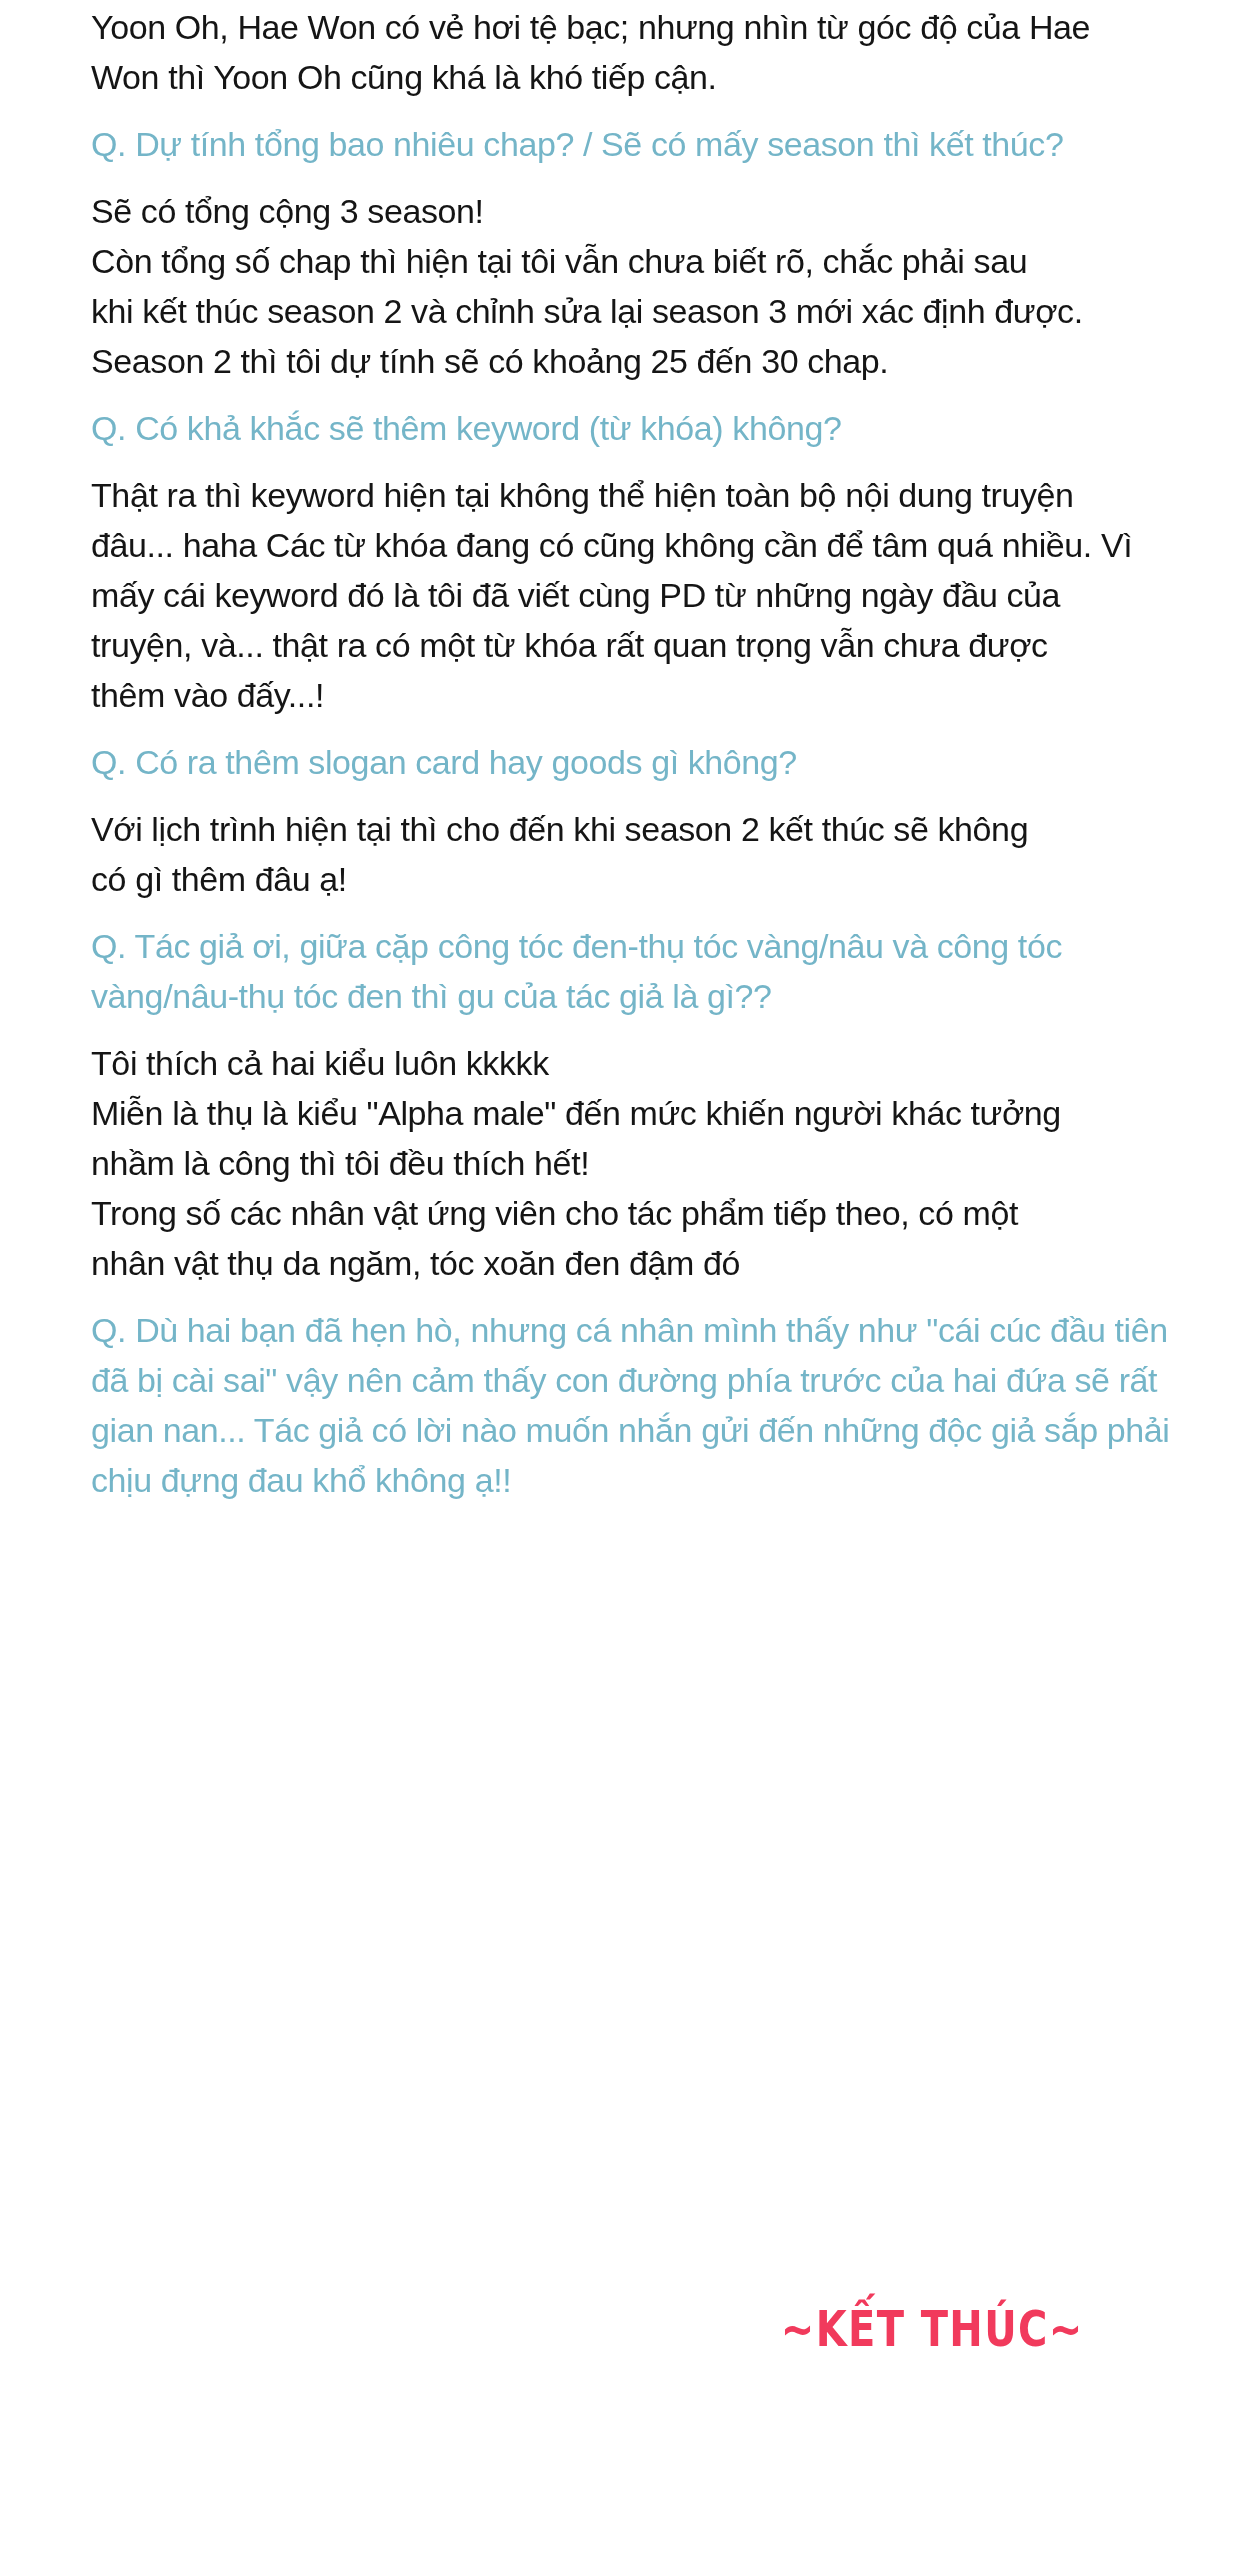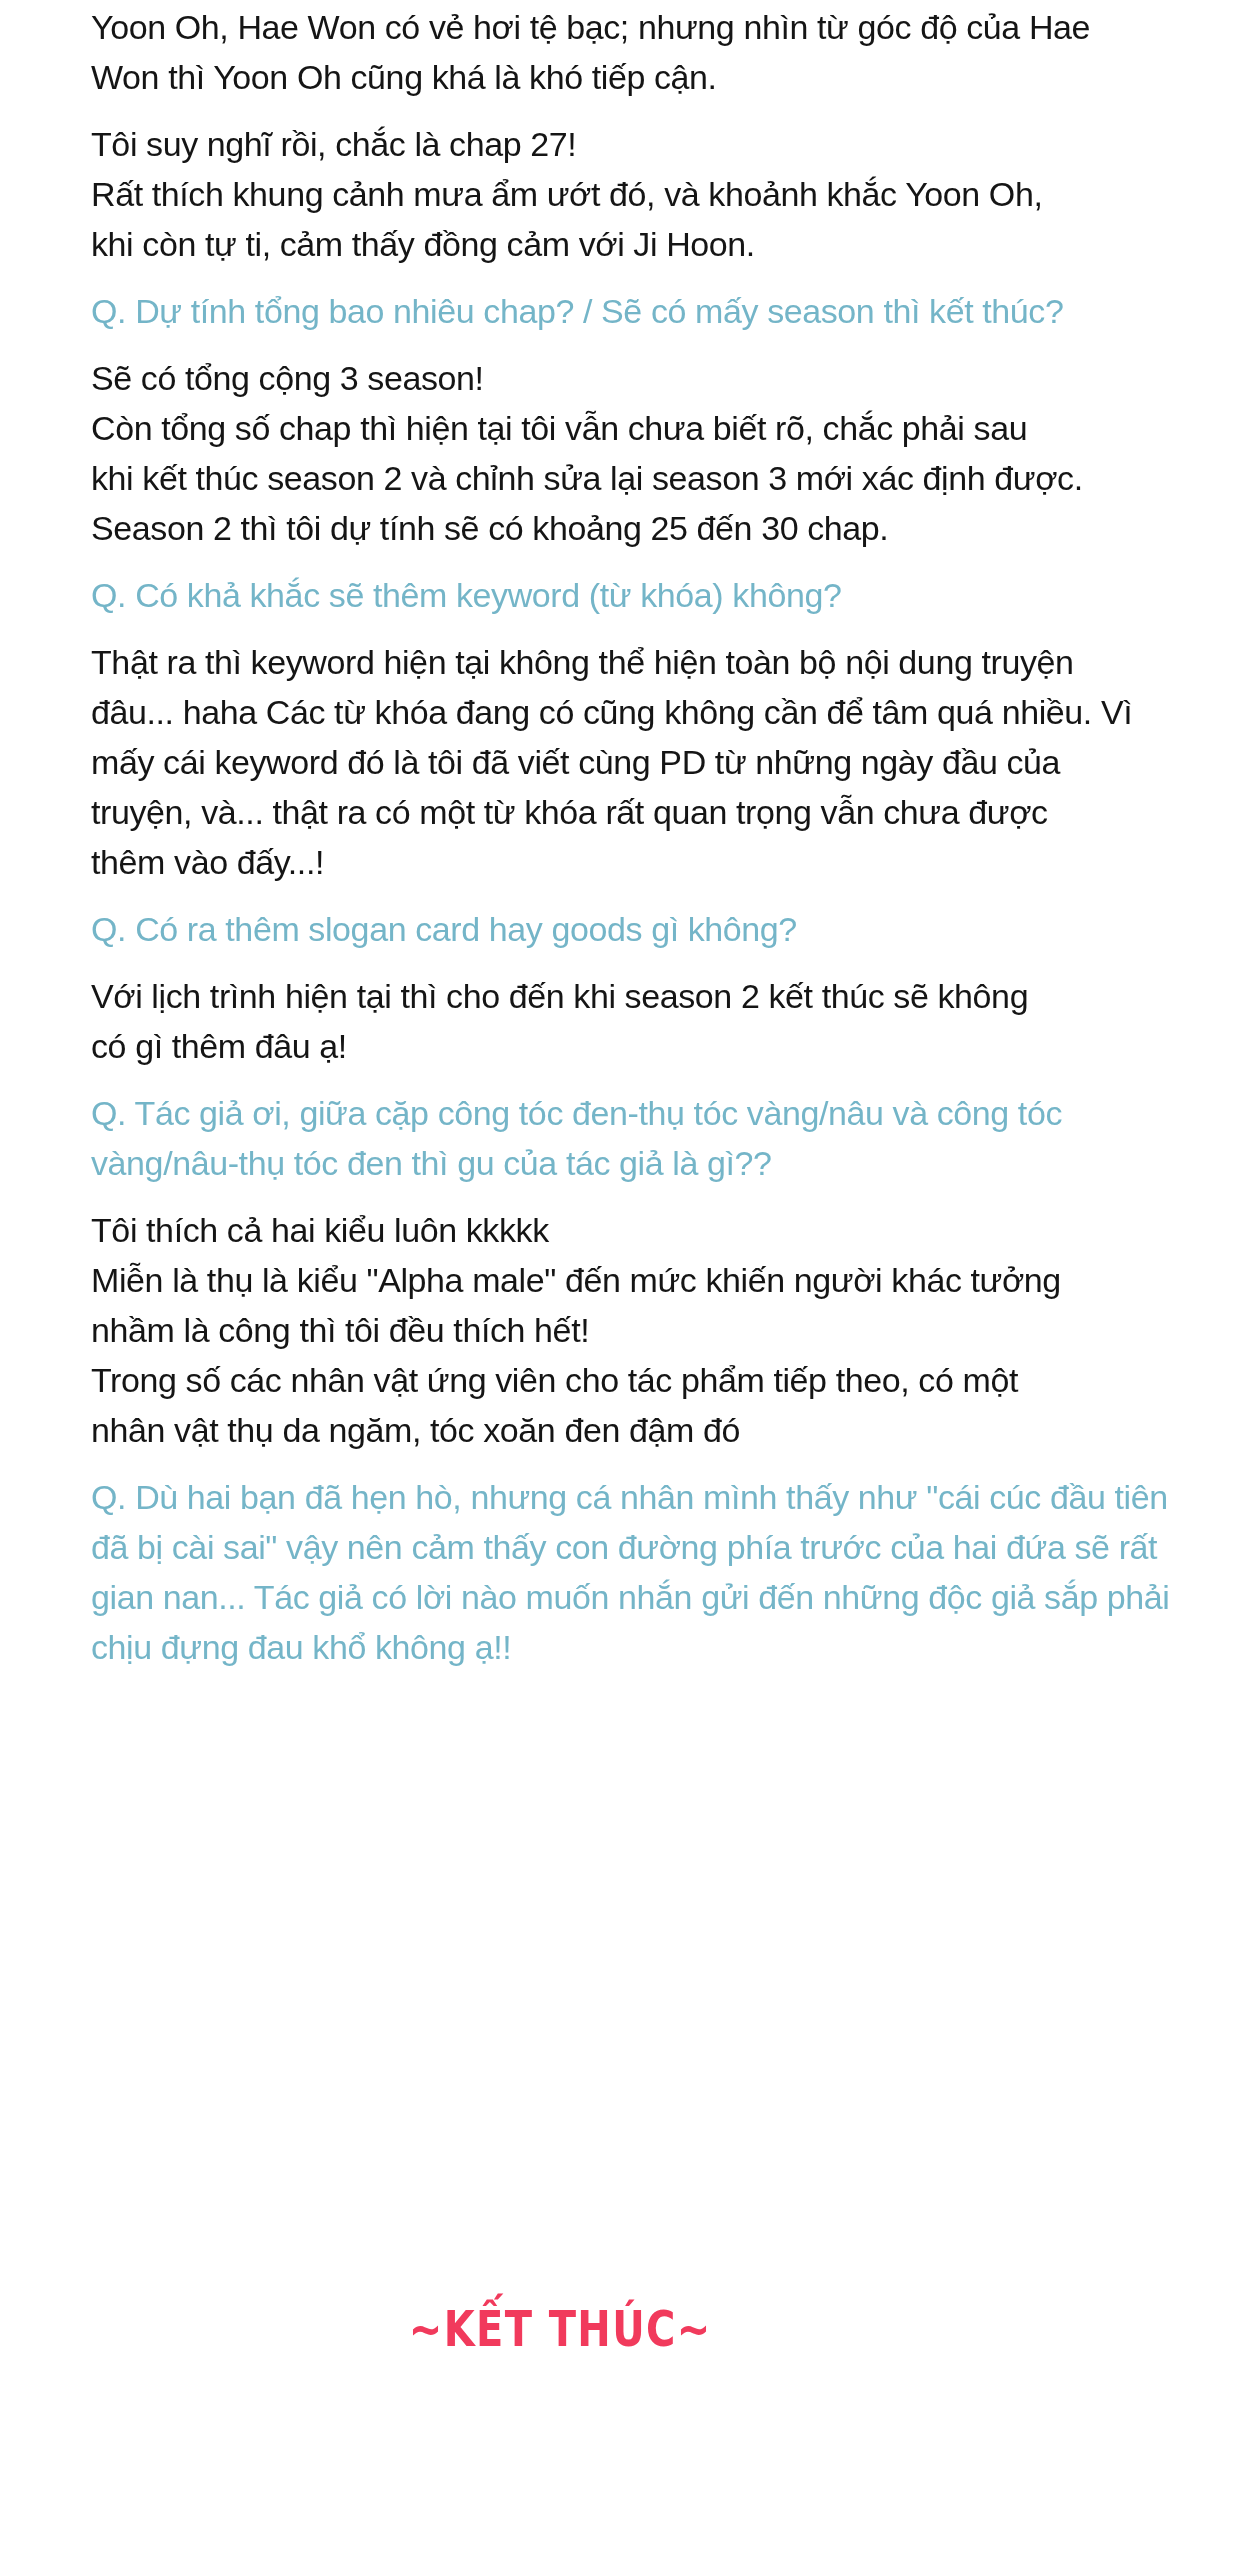--- a/index.html
+++ b/index.html
@@ -40,44 +40,41 @@
     color: var(--answer-color, #151515);
   }
   .para.question {
     color: var(--question-color, #74b5c8);
   }
   .end-wrap {
     position: absolute;
     top: 2288px;
     left: 0;
     width: 1121px;
-    text-align: center;
+    text-align: right;
   }
   .end-mark {
     display: inline-block;
     font-family: "DejaVu Sans", sans-serif;
     font-weight: bold;
     font-size: 50px;
     line-height: 82px;
     letter-spacing: 1.7px;
     color: var(--end-color, #f13a5c);
     transform: scaleX(0.8);
     transform-origin: center;
   }
 </style>
 </head>
 <body>
 
 <div class="page">
   <div class="qa-content">
       <div class="para answer">Yoon Oh, Hae Won có vẻ hơi tệ bạc; nhưng nhìn từ góc độ của Hae
 Won thì Yoon Oh cũng khá là khó tiếp cận.</div>
-      <div class="para answer">Tôi suy nghĩ rồi, chắc là chap 27!
-Rất thích khung cảnh mưa ẩm ướt đó, và khoảnh khắc Yoon Oh,
-khi còn tự ti, cảm thấy đồng cảm với Ji Hoon.</div>
       <div class="para question">Q. Dự tính tổng bao nhiêu chap? / Sẽ có mấy season thì kết thúc?</div>
       <div class="para answer">Sẽ có tổng cộng 3 season!
 Còn tổng số chap thì hiện tại tôi vẫn chưa biết rõ, chắc phải sau
 khi kết thúc season 2 và chỉnh sửa lại season 3 mới xác định được.
 Season 2 thì tôi dự tính sẽ có khoảng 25 đến 30 chap.</div>
       <div class="para question">Q. Có khả khắc sẽ thêm keyword (từ khóa) không?</div>
       <div class="para answer">Thật ra thì keyword hiện tại không thể hiện toàn bộ nội dung truyện
 đâu... haha Các từ khóa đang có cũng không cần để tâm quá nhiều. Vì
 mấy cái keyword đó là tôi đã viết cùng PD từ những ngày đầu của
 truyện, và... thật ra có một từ khóa rất quan trọng vẫn chưa được

